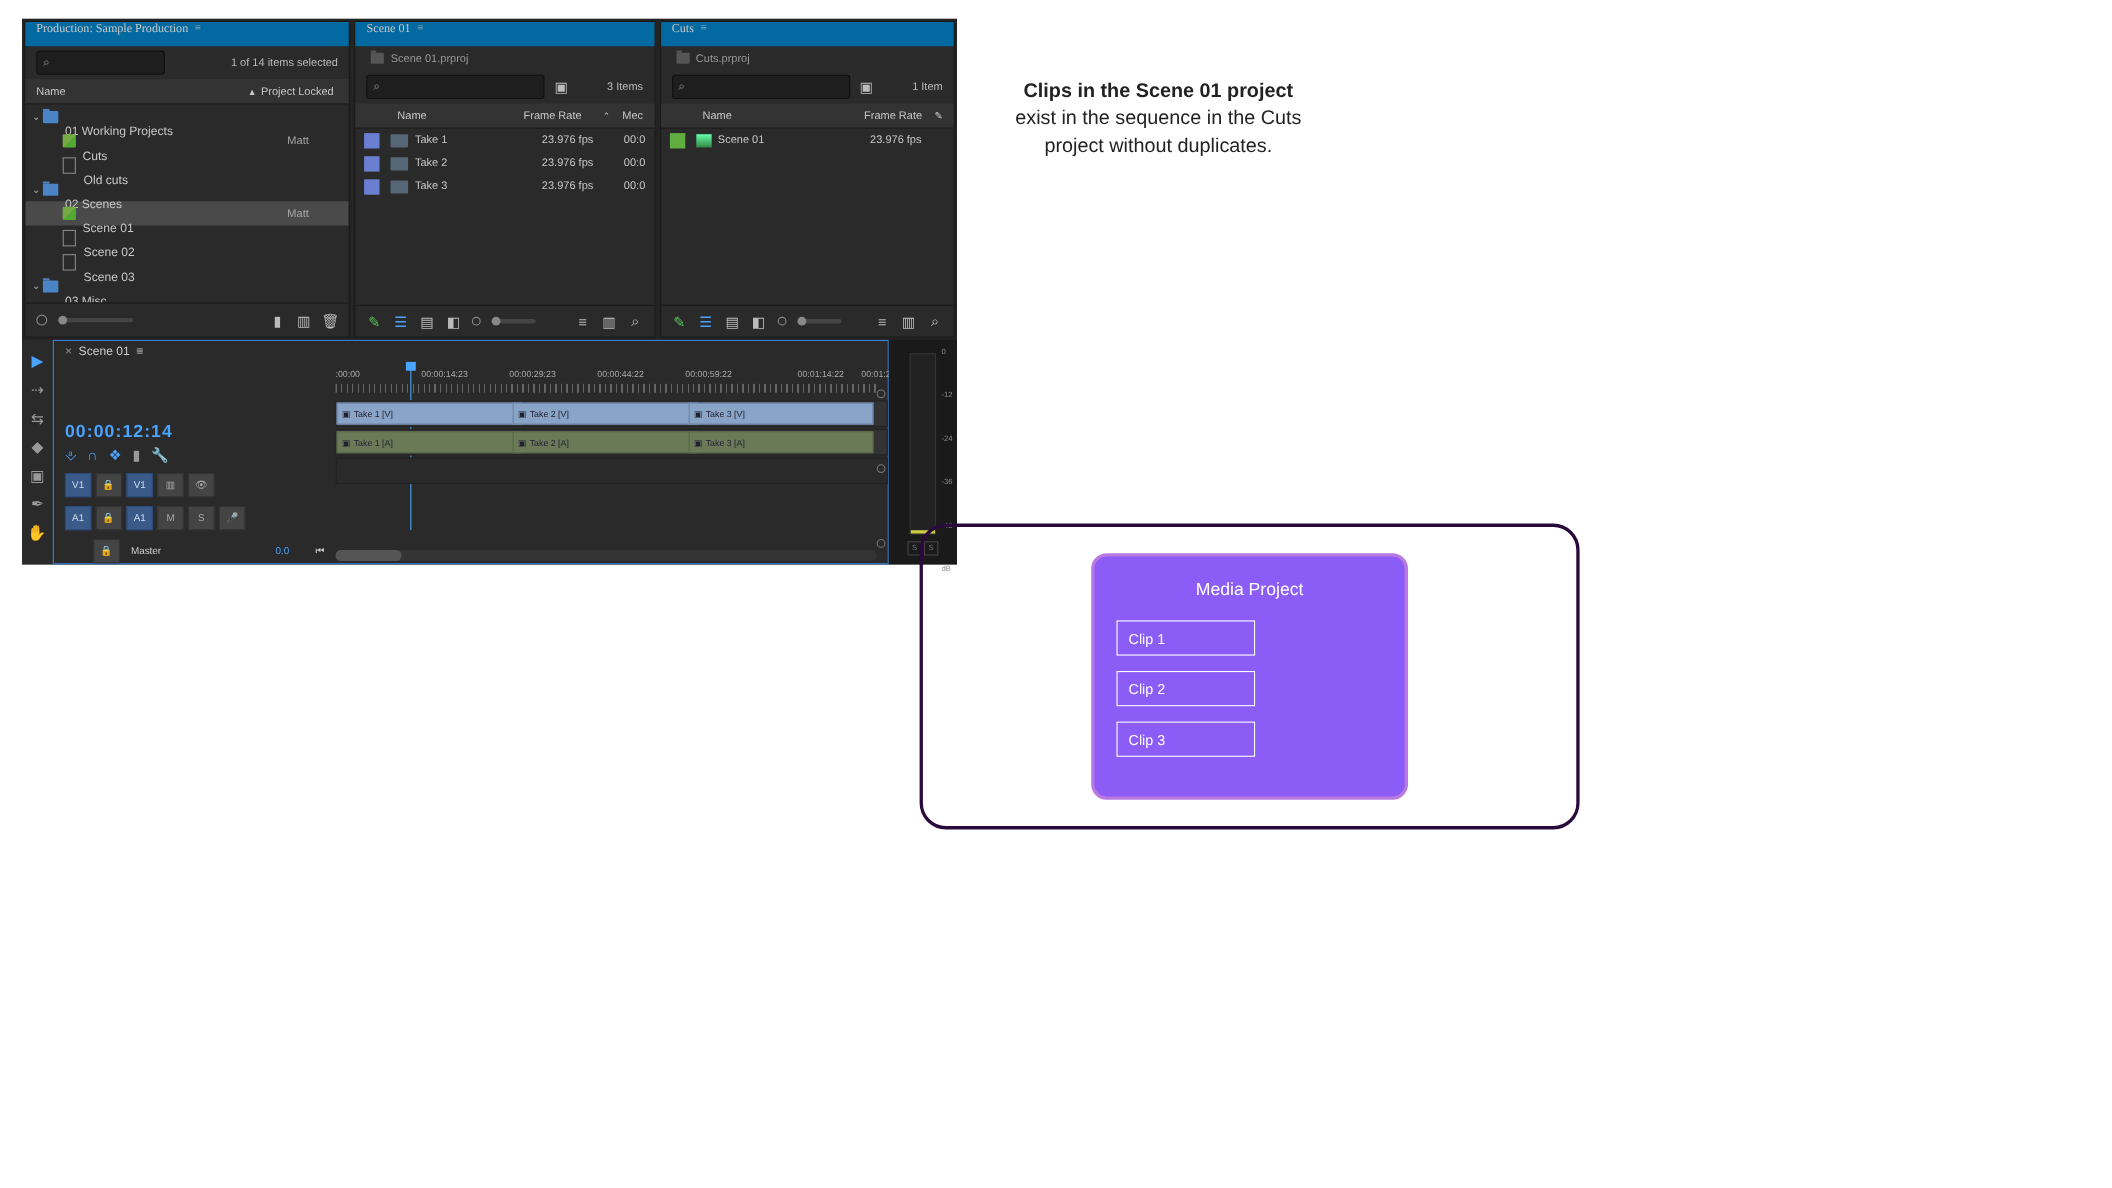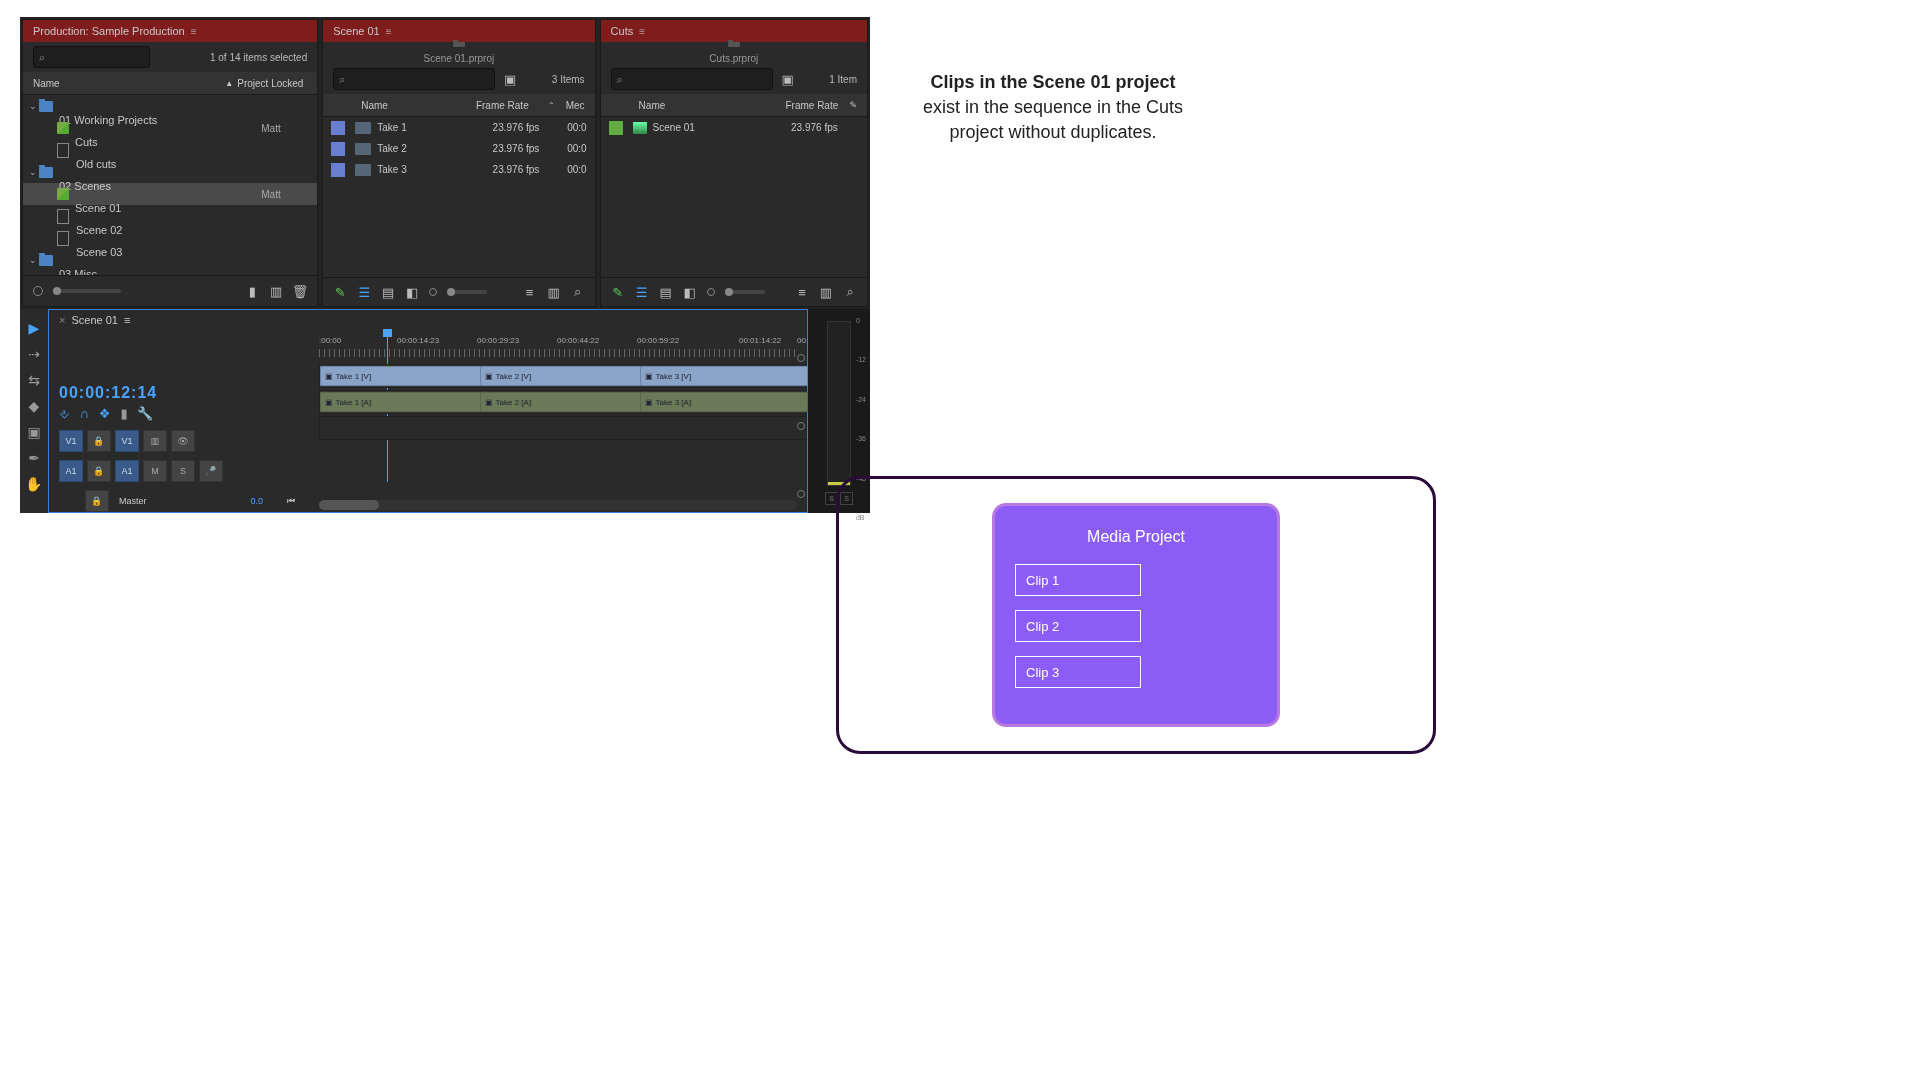--- a/index.html
+++ b/index.html
@@ -2,23 +2,23 @@
 <html><head>
 <meta charset="utf-8">
 <style>
 body { margin:0; padding:0; font-family: -apple-system, "Segoe UI", Arial, sans-serif; background:#fff; width:1920px; height:1080px; position:relative; font-size:12px; }
 .app { position:absolute; left:20px; top:17px; width:850px; height:496px; background:#232323; display:flex; flex-direction:column; color:#c8c8c8; }
 .top-row { display:flex; height:316px; }
 .panel { background:#2a2a2a; margin:2px; display:flex; flex-direction:column; border:1px solid #1a1a1a; }
 .panel-prod { width:296px; }
 .panel-scene { width:273px; }
 .panel-cuts { width:268px; }
-.tab-bar { height:22px; background:#7f1d1d; display:flex; align-items:center; padding:0 10px; font-size:11px; gap:6px; }
+.tab-bar { height:22px; background:#0369a1; display:flex; padding:0 10px; font-size:11px; gap:6px;font-family:Liberation Serif, serif; }
 .tab-bar .menu-icon{ font-size:10px; opacity:.7;}
-.proj-path { height:22px; display:flex; align-items:center; padding:0 14px; font-size:10px; color:#999; gap:6px;flex-direction:column;}
+.proj-path { height:22px; display:flex; align-items:center; padding:0 14px; font-size:10px; color:#999; gap:6px;}
 .folder-icon { width:12px;height:10px;background:#555;display:inline-block;border-radius:1px;position:relative;}
 .folder-icon::before{content:"";position:absolute;top:-2px;left:0;width:5px;height:2px;background:#555;}
 .search-row { display:flex; align-items:center; padding:4px 10px; gap:8px; font-size:10px;}
 .search-box { flex:0 0 auto; width:105px; height:20px; background:#1e1e1e; border:1px solid #111;border-radius:3px; display:flex; align-items:center;padding:0 5px;}
 .search-box .mag{font-size:11px;color:#888;}
 .search-status { margin-left:auto; color:#bbb; font-size:10px;}
 .headers { display:flex; height:22px; align-items:center; background:#333; padding:0 10px; font-size:10px; border-bottom:1px solid #1a1a1a; gap:4px;}
 .hdr-name { flex:1;}
 .tree { flex:1; overflow:hidden;}
 .tree-row { display:flex; align-items:center; height:22px; padding:0 6px; font-size:11px; cursor:default;}
@@ -56,21 +56,21 @@
 .tl-tab { height:20px; display:flex; align-items:center; padding:0 10px; font-size:11px;color:#ccc; gap:6px;}
 .tl-tab .x{color:#888;cursor:default;}
 .tl-body { flex:1; display:flex;}
 .tl-left { width:236px; padding:6px 10px 0 10px;}
 .timecode { color:#4aa3ff; font-size:16px; font-weight:bold; letter-spacing:1px;margin-top:48px;}
 .tl-ctrl-row { display:flex; gap:10px; margin-top:4px;color:#4aa3ff;}
 .tl-ctrl-row span{font-size:13px;}
 .track-hdr { display:flex; align-items:center; height:22px; margin-top:8px; gap:4px; font-size:9px;}
 .trk-btn { width:22px;height:20px;background:#3a5a8a;color:#cde;display:flex;align-items:center;justify-content:center;border:1px solid #2a4a7a;font-size:9px;}
 .trk-btn.g { background:#444;border-color:#333;color:#aaa;}
-.tl-right { flex:1; position:relative; padding-top:6px;margin-left:14px;}
+.tl-right { flex:1; position:relative; padding-top:6px;}
 .ruler { height:24px; position:relative; font-size:8px;color:#aaa;}
 .ruler span{position:absolute; top:0;}
 .ruler-line{position:absolute;left:0;right:10px;bottom:3px;height:8px;background:repeating-linear-gradient(90deg,#666 0,#666 1px,transparent 1px,transparent 5px);}
 .playhead{position:absolute;top:0;bottom:30px;width:1px;background:#4aa3ff;left:68px;}
 .playhead::before{content:"";position:absolute;top:-1px;left:-4px;width:9px;height:8px;background:#4aa3ff;}
 .tracks { margin-top:4px;}
 .track { height:22px; background:#333; border:1px solid #222; margin-bottom:2px; position:relative;}
 .clip { position:absolute; top:1px; bottom:1px; background:#8aa4c8; border:1px solid #6a84a8; font-size:8px; padding:2px 4px; color:#223;display:flex;align-items:center;gap:3px;}
 .clip.aud { background:#6a7a58;border-color:#5a6a48;}
 .meters { width:54px; background:#1a1a1a; padding:8px 4px; font-size:8px; color:#888; display:flex; flex-direction:column; align-items:center; gap:2px;}

